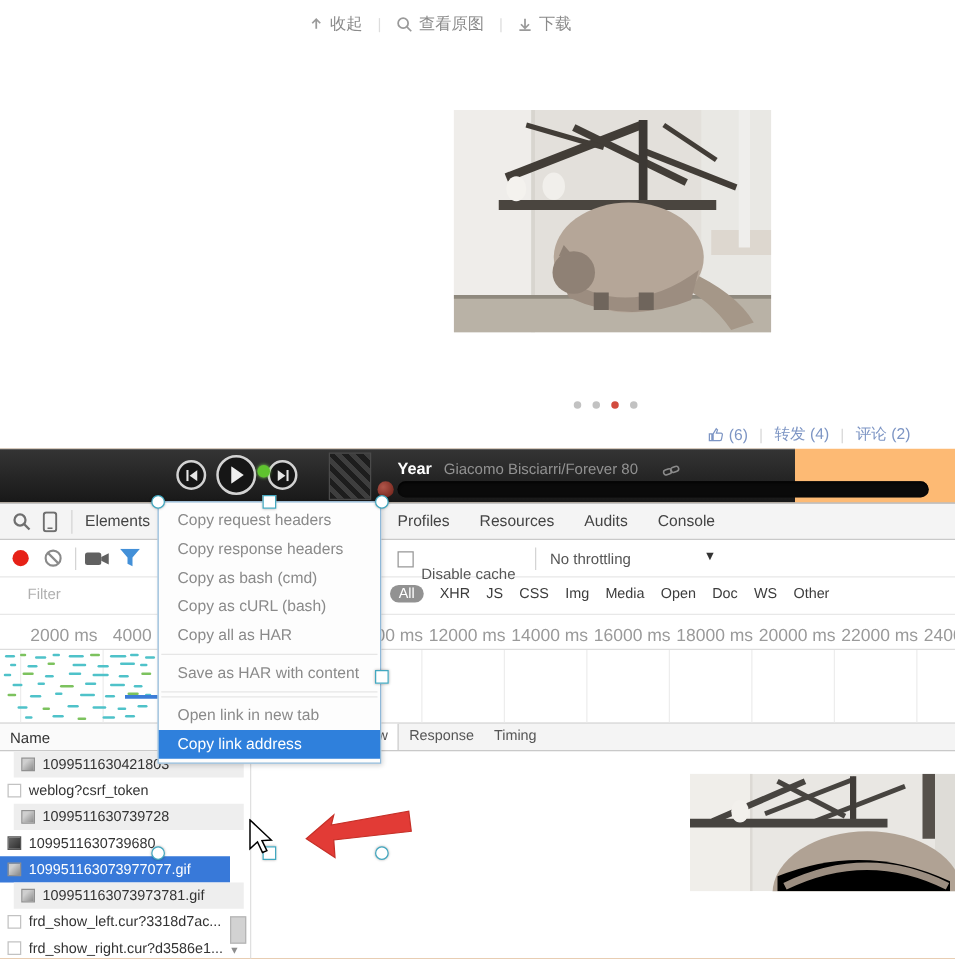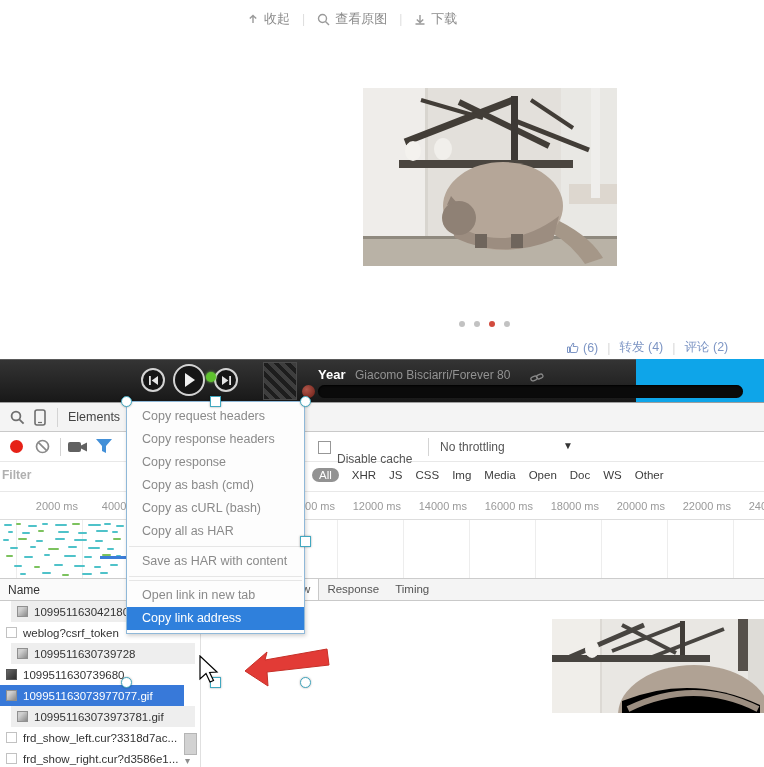--- a/index.html
+++ b/index.html
@@ -1,17 +1,17 @@
 <!DOCTYPE html>
 <html><head>
 <meta charset="utf-8">
 <style>
   html,body{margin:0;padding:0;}
   body{font-family:"Liberation Sans","DejaVu Sans",sans-serif;background:#888;}
-  .page{position:relative;width:764px;height:767px;background:#0ea5e9;overflow:hidden;margin:0 auto;}
+  .page{position:relative;width:764px;height:767px;background:#fdba74;overflow:hidden;margin:0 auto;}
 
   
   .webpage{position:absolute;left:0;top:0;width:764px;height:359px;background:#fff;}
   .wp-toolbar{position:absolute;left:247px;top:10px;display:flex;align-items:center;gap:9px;color:#8b8b8b;font-size:13px;}
   .tb-item{display:flex;align-items:center;gap:5px;cursor:default;}
   .tb-sep{color:#ddd;font-size:12px;padding:0 3px;}
   .photo{position:absolute;left:363px;top:88px;width:254px;height:178px;}
   .dots{position:absolute;left:459px;top:321px;display:flex;gap:9px;}
   .dot{width:6px;height:6px;border-radius:50%;background:#c2c2c2;}
   .dot.act{background:#d24b3e;}
@@ -40,26 +40,26 @@
   .dt-tabs-right{position:absolute;left:318px;top:7px;display:flex;gap:24px;font-size:12.5px;color:#444;}
   .icn{position:absolute;}
   .vsep{position:absolute;width:1px;background:#d4d4d4;}
   .dt-toolbar{position:absolute;left:0;top:29px;width:100%;height:30px;border-bottom:1px solid #e8e8e8;box-sizing:border-box;}
   .rec{position:absolute;left:10px;top:8px;width:13px;height:13px;border-radius:50%;background:#e62117;}
   .checkbox{position:absolute;left:318px;top:9px;width:11px;height:11px;border:1px solid #979797;background:#fff;}
   .dc-label{position:absolute;left:337px;top:20px;color:#555;}
   .throttle{position:absolute;left:440px;top:8px;color:#555;}
   .caret{position:absolute;left:563px;top:8px;font-size:10px;color:#333;}
   .dt-filterrow{position:absolute;left:0;top:59px;width:100%;height:30px;border-bottom:1px solid #e8e8e8;box-sizing:border-box;}
-  .filter-input{position:absolute;left:0;top:5px;width:110px;border:none;outline:none;font-size:12px;color:#444;background:transparent;font-weight:bold;}
+  .filter-input{position:absolute;left:20px;top:5px;width:110px;border:none;outline:none;font-size:12px;color:#444;background:transparent;}
   .filter-input::placeholder{color:#b0b0b0;}
   .typefilters{position:absolute;left:312px;top:6px;display:flex;align-items:center;gap:13px;font-size:11.5px;color:#3c3c3c;}
   .tf.act{background:#929292;color:#fff;border-radius:9px;padding:1px 7px;}
   .dt-ruler{position:absolute;left:0;top:89px;width:100%;height:28px;border-bottom:1px solid #ddd;box-sizing:border-box;overflow:hidden;}
-  .tick{position:absolute;top:8px;width:58px;text-align:right;font-size:11px;color:#9a9a9a;white-space:nowrap;}
+  .tick{position:absolute;top:8px;width:58px;text-align:right;font-size:14px;color:#9a9a9a;white-space:nowrap;}
   .dt-overview{position:absolute;left:0;top:117px;width:100%;height:59px;border-bottom:1px solid #ccc;box-sizing:border-box;overflow:hidden;}
   .gl{position:absolute;top:0;bottom:0;width:1px;background:#ededed;}
   .wbar{position:absolute;height:2px;border-radius:1px;}
   .wline{position:absolute;height:3px;}
   .dt-main{position:absolute;left:0;top:176px;width:100%;bottom:0;}
   .names{position:absolute;left:0;top:0;width:200px;bottom:0;}
   .nhead{height:22px;line-height:22px;padding-left:8px;background:#fafafa;border-bottom:1px solid #c9c9c9;font-size:12px;color:#333;box-sizing:border-box;}
   .nrow{width:184px;height:21px;display:flex;align-items:center;padding-left:6px;box-sizing:border-box;font-size:11.5px;color:#333;white-space:nowrap;overflow:hidden;}
   .nrow.shade{background:#eeeeee;margin-left:11px;}
   .nrow.sel{background:#3879d9;color:#fff;}
@@ -217,20 +217,26 @@
           </svg>
       </span>
       <span class="icn" style="left:34px;top:6px;">
         <svg width="12" height="17" viewBox="0 0 12 17">
             <rect x="1" y="1" width="10" height="15" rx="2" stroke="#6f6f6f" stroke-width="1.6" fill="none"></rect>
             <path d="M4 13.5 H8" stroke="#6f6f6f" stroke-width="1.2"></path>
           </svg>
       </span>
       <span class="vsep" style="left:57px;top:5px;height:19px;"></span>
       <span class="dt-tab-elements">Elements</span>
+      <span class="dt-tabs-right">
+          <span class="dt-tab">Profiles</span>
+          <span class="dt-tab">Resources</span>
+          <span class="dt-tab">Audits</span>
+          <span class="dt-tab">Console</span>
+        </span>
     </div>
 
     <div class="dt-toolbar">
       <span class="rec"></span>
       <span class="icn" style="left:35px;top:7px;">
         <svg width="15" height="15" viewBox="0 0 15 15">
             <circle cx="7.5" cy="7.5" r="6" stroke="#8a8a8a" stroke-width="1.7" fill="none"></circle>
             <path d="M3.3 3.3 L11.7 11.7" stroke="#8a8a8a" stroke-width="1.7"></path>
           </svg>
       </span>
@@ -414,21 +420,20 @@
             <path d="M76 90 Q142 58 206 90" stroke="#9c8e81" stroke-width="6" fill="none"></path>
           </svg>
         </div>
       </div>
     </div>
   </div>
 
   <div class="cmenu" id="menuhost">
       <div class="menu-item">Copy request headers</div>
       <div class="menu-item">Copy response headers</div>
-      <div class="menu-item">Copy response</div>
       <div class="menu-item">Copy as bash (cmd)</div>
       <div class="menu-item">Copy as cURL (bash)</div>
       <div class="menu-item">Copy all as HAR</div>
       <div class="menu-sep"></div>
       <div class="menu-item">Save as HAR with content</div>
       <div class="menu-sep"></div>
       <div class="menu-sep"></div>
       <div class="menu-item">Open link in new tab</div>
       <div class="menu-item hl">Copy link address</div>
     </div>

